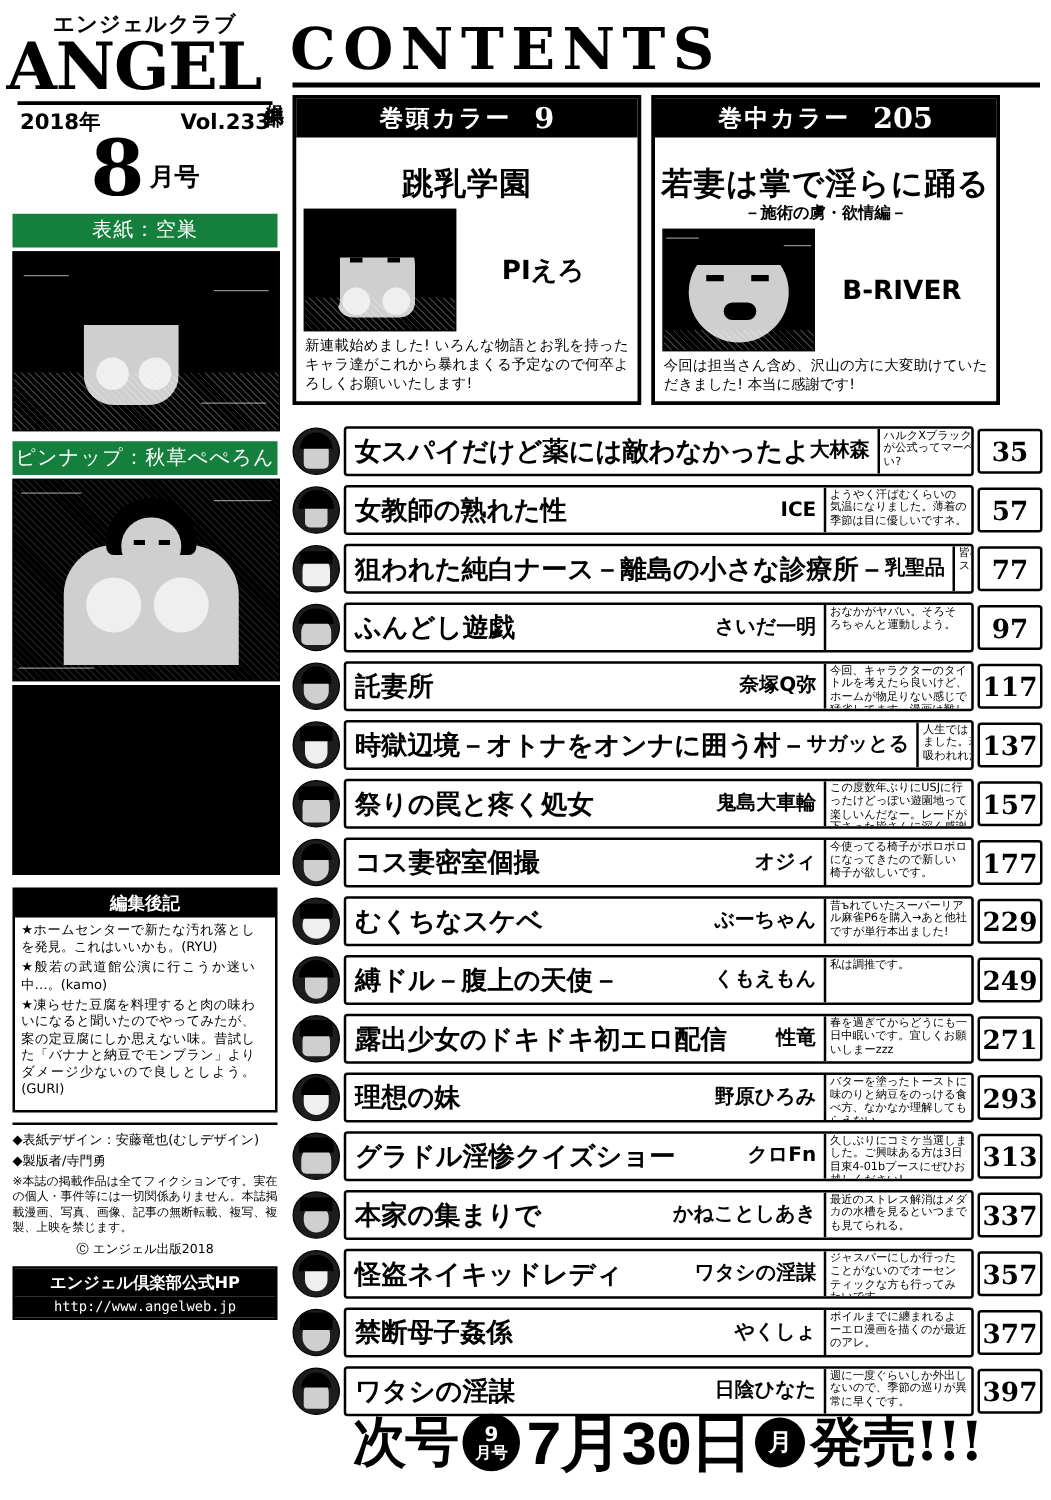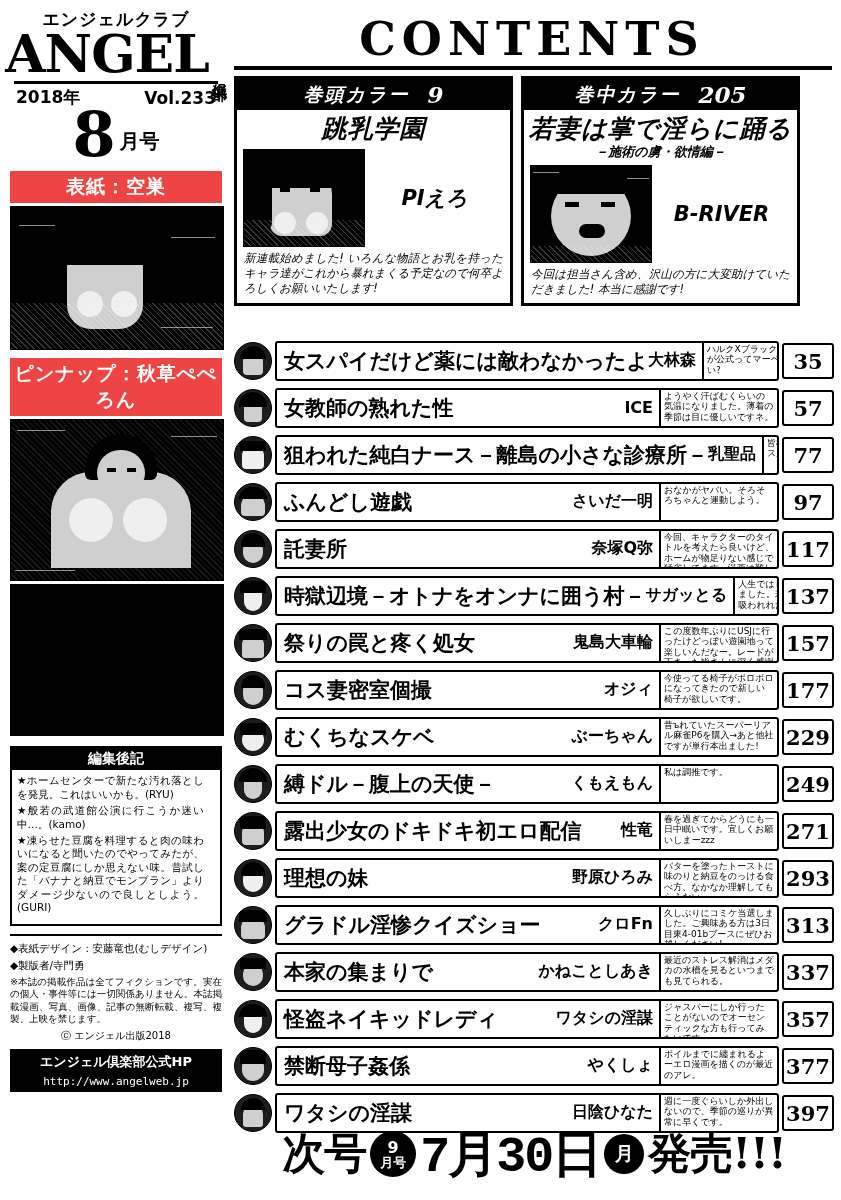--- a/index.html
+++ b/index.html
@@ -12,21 +12,21 @@
   .logo-kana{font-family:"DejaVu Sans","Liberation Sans",sans-serif;font-weight:bold;font-size:17px;letter-spacing:1px;}
   .logo-main{display:flex;align-items:flex-end;justify-content:center;margin-top:-2px;}
   .logo-angel{font-family:"DejaVu Serif","Liberation Serif",serif;font-weight:bold;font-size:52px;line-height:.95;letter-spacing:-1px;}
   .logo-club{font-size:15px;font-weight:bold;line-height:1.0;margin-left:3px;margin-bottom:4px;writing-mode:vertical-rl;letter-spacing:1px;}
   .logo-rule{height:3px;background:#000;margin:3px 4px 2px 4px;}
   .logo-year{display:flex;justify-content:space-between;align-items:center;font-weight:bold;font-size:17px;padding:0 6px;}
   .logo-issue{display:flex;align-items:flex-end;justify-content:center;margin-top:-2px;}
   .issue-num{font-family:"DejaVu Serif","Liberation Serif",serif;font-weight:bold;font-size:62px;line-height:.9;}
   .issue-suffix{font-weight:bold;font-size:20px;margin-left:4px;margin-bottom:8px;}
 
-  .blk-title{background:#ef4444;color:#fff;text-align:center;font-weight:bold;font-size:19px;padding:3px 0;margin-top:8px;letter-spacing:1px;}
+  .blk-title{background:#15803d;color:#fff;text-align:center;font-weight:normal;font-size:16px;padding:3px 0;margin-top:8px;letter-spacing:1px;}
   .art-box{width:212px;height:142px;background:#171717;margin-top:3px;position:relative;overflow:hidden;border:1px solid #000;}
   .art-box.tall{height:160px;}
   .art-box.blank{height:150px;background:#000;}
   .tone{position:absolute;background:
     repeating-linear-gradient(45deg,rgba(255,255,255,.22) 0 1px,transparent 1px 4px);}
   .hair{position:absolute;background:#000;}
   .skin{position:absolute;background:#cfcfcf;}
   .skin2{position:absolute;background:#efefef;}
   .dark{position:absolute;background:#000;}
   .ln{position:absolute;background:#fff;height:1px;opacity:.55;}
@@ -39,31 +39,31 @@
   .credits{margin-top:8px;border-top:2px solid #000;padding-top:5px;font-size:10.5px;line-height:1.35;}
   .credits p{margin:0 0 3px 0;}
   .disc{font-size:9.5px;line-height:1.3;margin-top:4px;text-align:justify;}
   .copy{text-align:center;font-size:10px;margin-top:4px;}
 
   .hp{margin-top:6px;border:2px solid #000;}
   .hp-head{background:#000;color:#fff;text-align:center;font-weight:bold;font-size:13px;padding:2px 0;}
   .hp-url{background:#000;color:#fff;text-align:center;font-size:11px;padding:2px 0;font-family:"DejaVu Sans Mono","Liberation Mono",monospace;}
 
   
-  .contents-title{position:absolute;left:232px;top:16px;width:600px;text-align:center;
+  .contents-title{position:absolute;left:232px;top:16px;width:600px;text-align:left;
     font-family:"DejaVu Serif","Liberation Serif",serif;font-weight:bold;font-size:46px;letter-spacing:6px;line-height:1;}
   .contents-rule{position:absolute;left:234px;top:66px;width:598px;height:4px;background:#000;}
 
   
-  .feat-wrap{position:absolute;left:234px;top:76px;width:566px;display:flex;gap:8px;font-style:italic;}
+  .feat-wrap{position:absolute;left:234px;top:76px;width:566px;display:flex;gap:8px;}
   .feat{width:295px;border:3px solid #000;position:relative;}
   .feat-head{background:#000;color:#fff;display:flex;justify-content:center;align-items:center;gap:18px;font-weight:bold;padding:2px 0;}
   .feat-head .lbl{font-size:19px;letter-spacing:2px;}
   .feat-head .pg{font-family:"DejaVu Serif","Liberation Serif",serif;font-size:23px;}
-  .feat-title{text-align:center;font-weight:bold;font-size:25px;padding:2px 0 0 0;letter-spacing:1px;}
+  .feat-title{text-align:center;font-weight:bold;font-size:25px;padding:20px 0 0 0;letter-spacing:1px;}
   .feat-sub{text-align:center;font-weight:bold;font-size:13px;margin-top:-2px;}
   .feat-mid{display:flex;padding:4px 6px 2px 6px;align-items:center;}
   .feat-art{width:120px;height:96px;background:#1b1b1b;border:1px solid #000;position:relative;overflow:hidden;}
   .feat-author{flex:1;text-align:center;font-weight:bold;font-size:21px;}
   .feat-note{font-size:11.5px;line-height:1.3;padding:2px 7px 6px 7px;text-align:justify;}
 
   
   .toc{position:absolute;left:234px;top:338px;width:600px;}
   .row{display:flex;align-items:center;height:45px;margin-bottom:2px;}
   .thumb{width:36px;height:36px;background:#1d1d1d;border:1px solid #000;border-radius:50%;position:relative;overflow:hidden;flex:none;}

